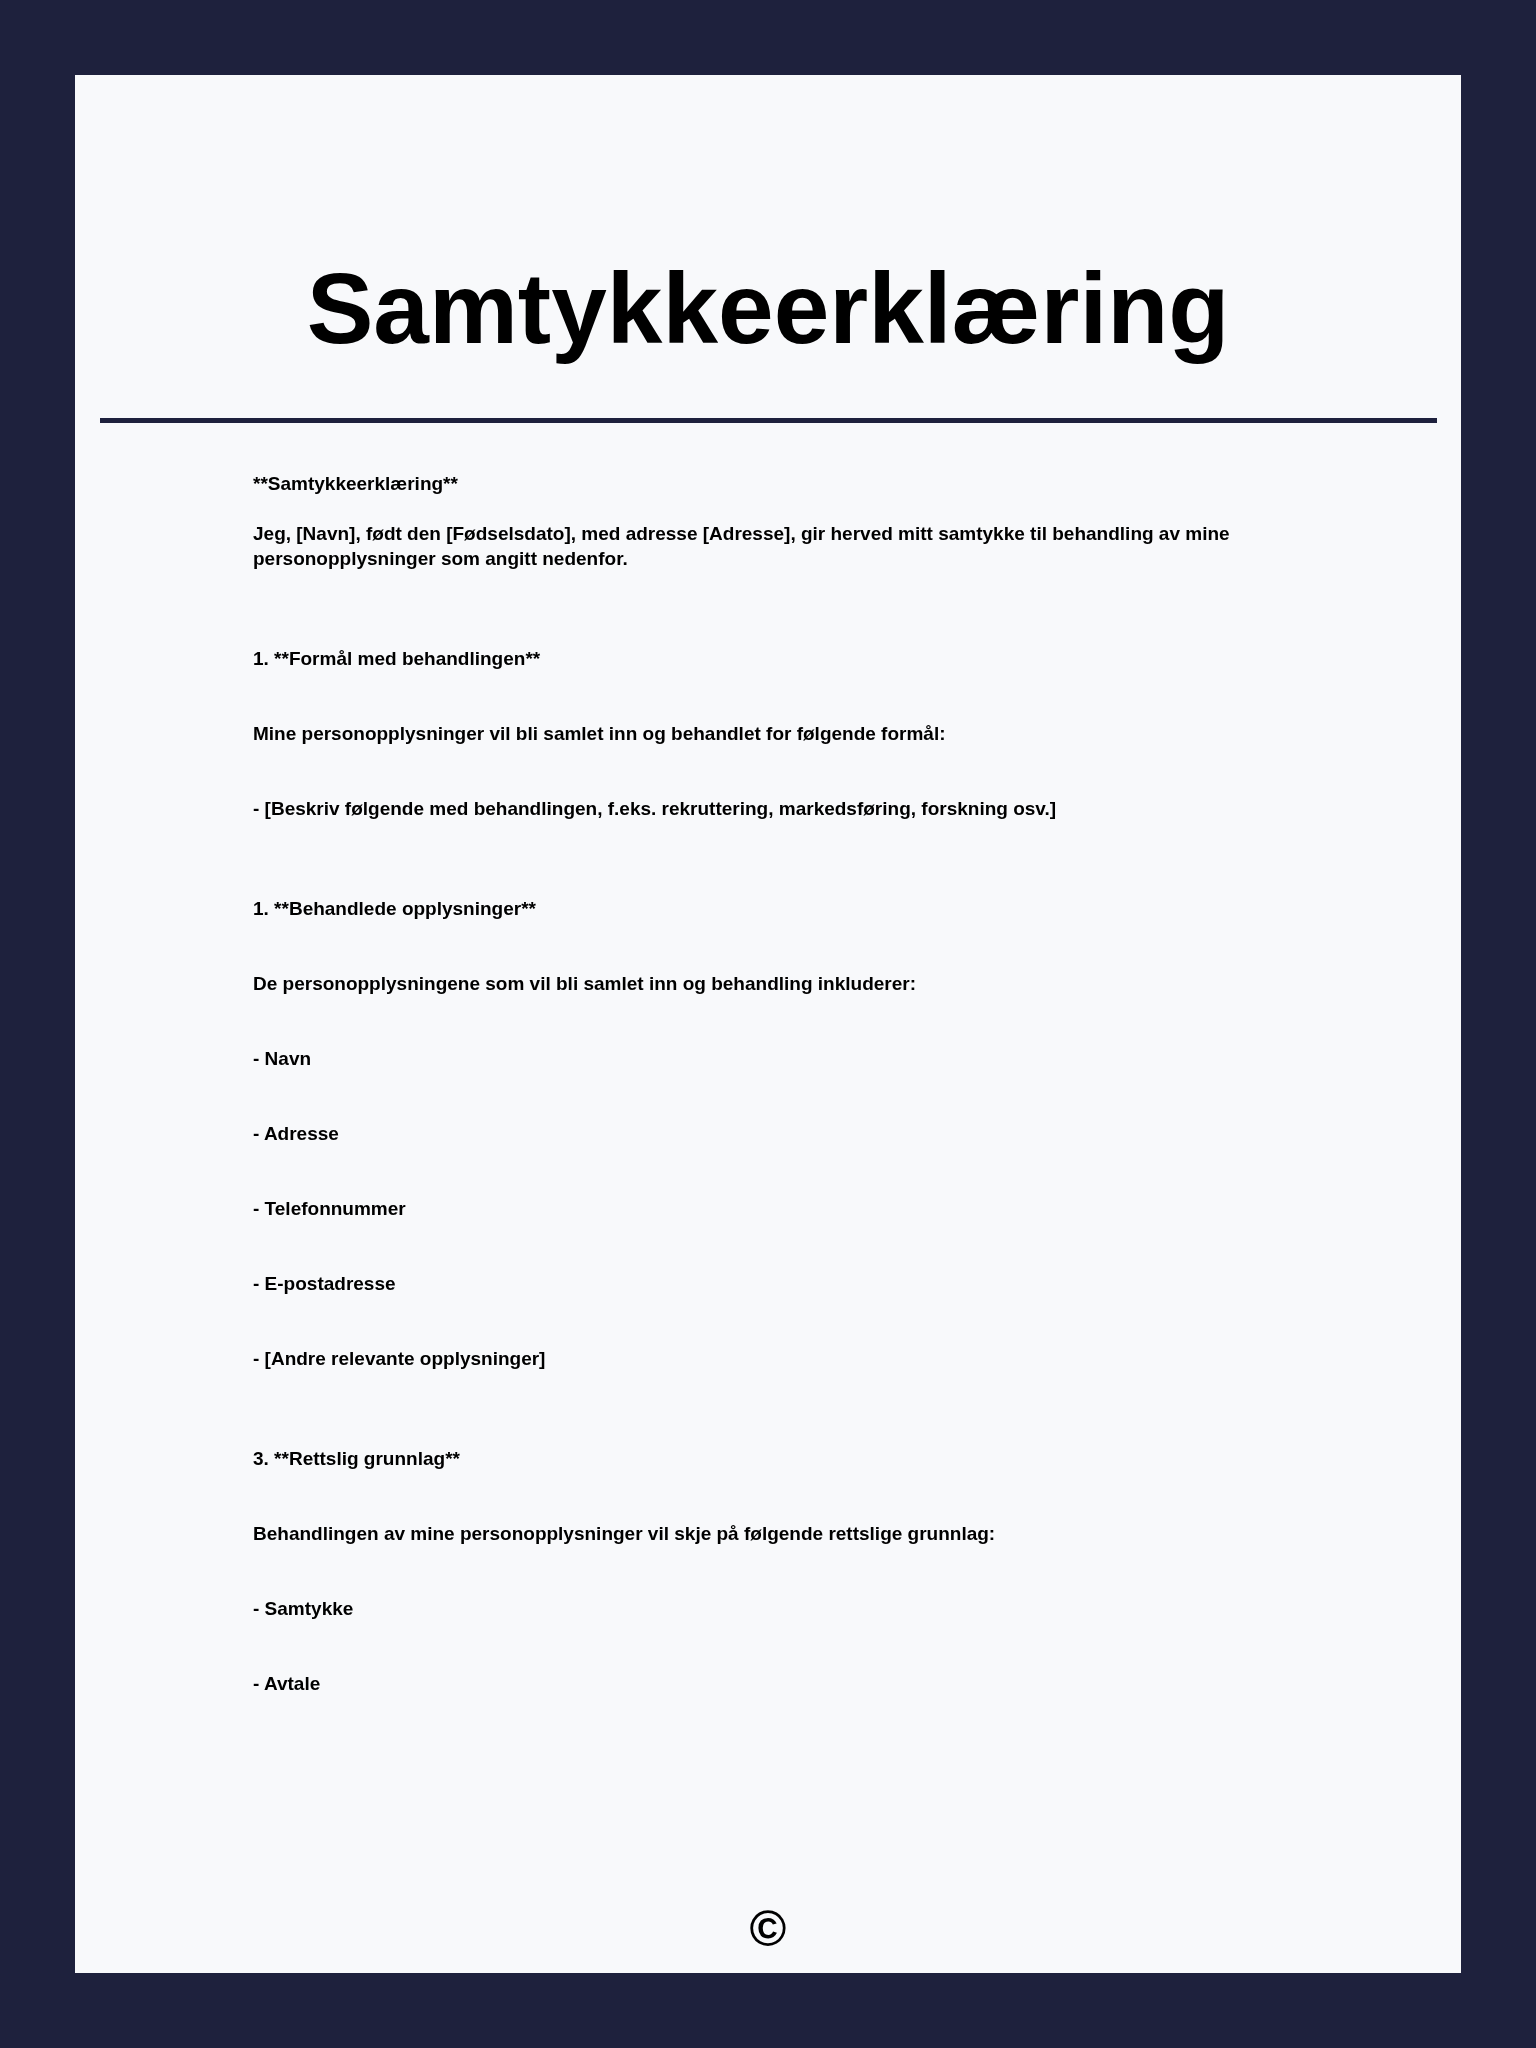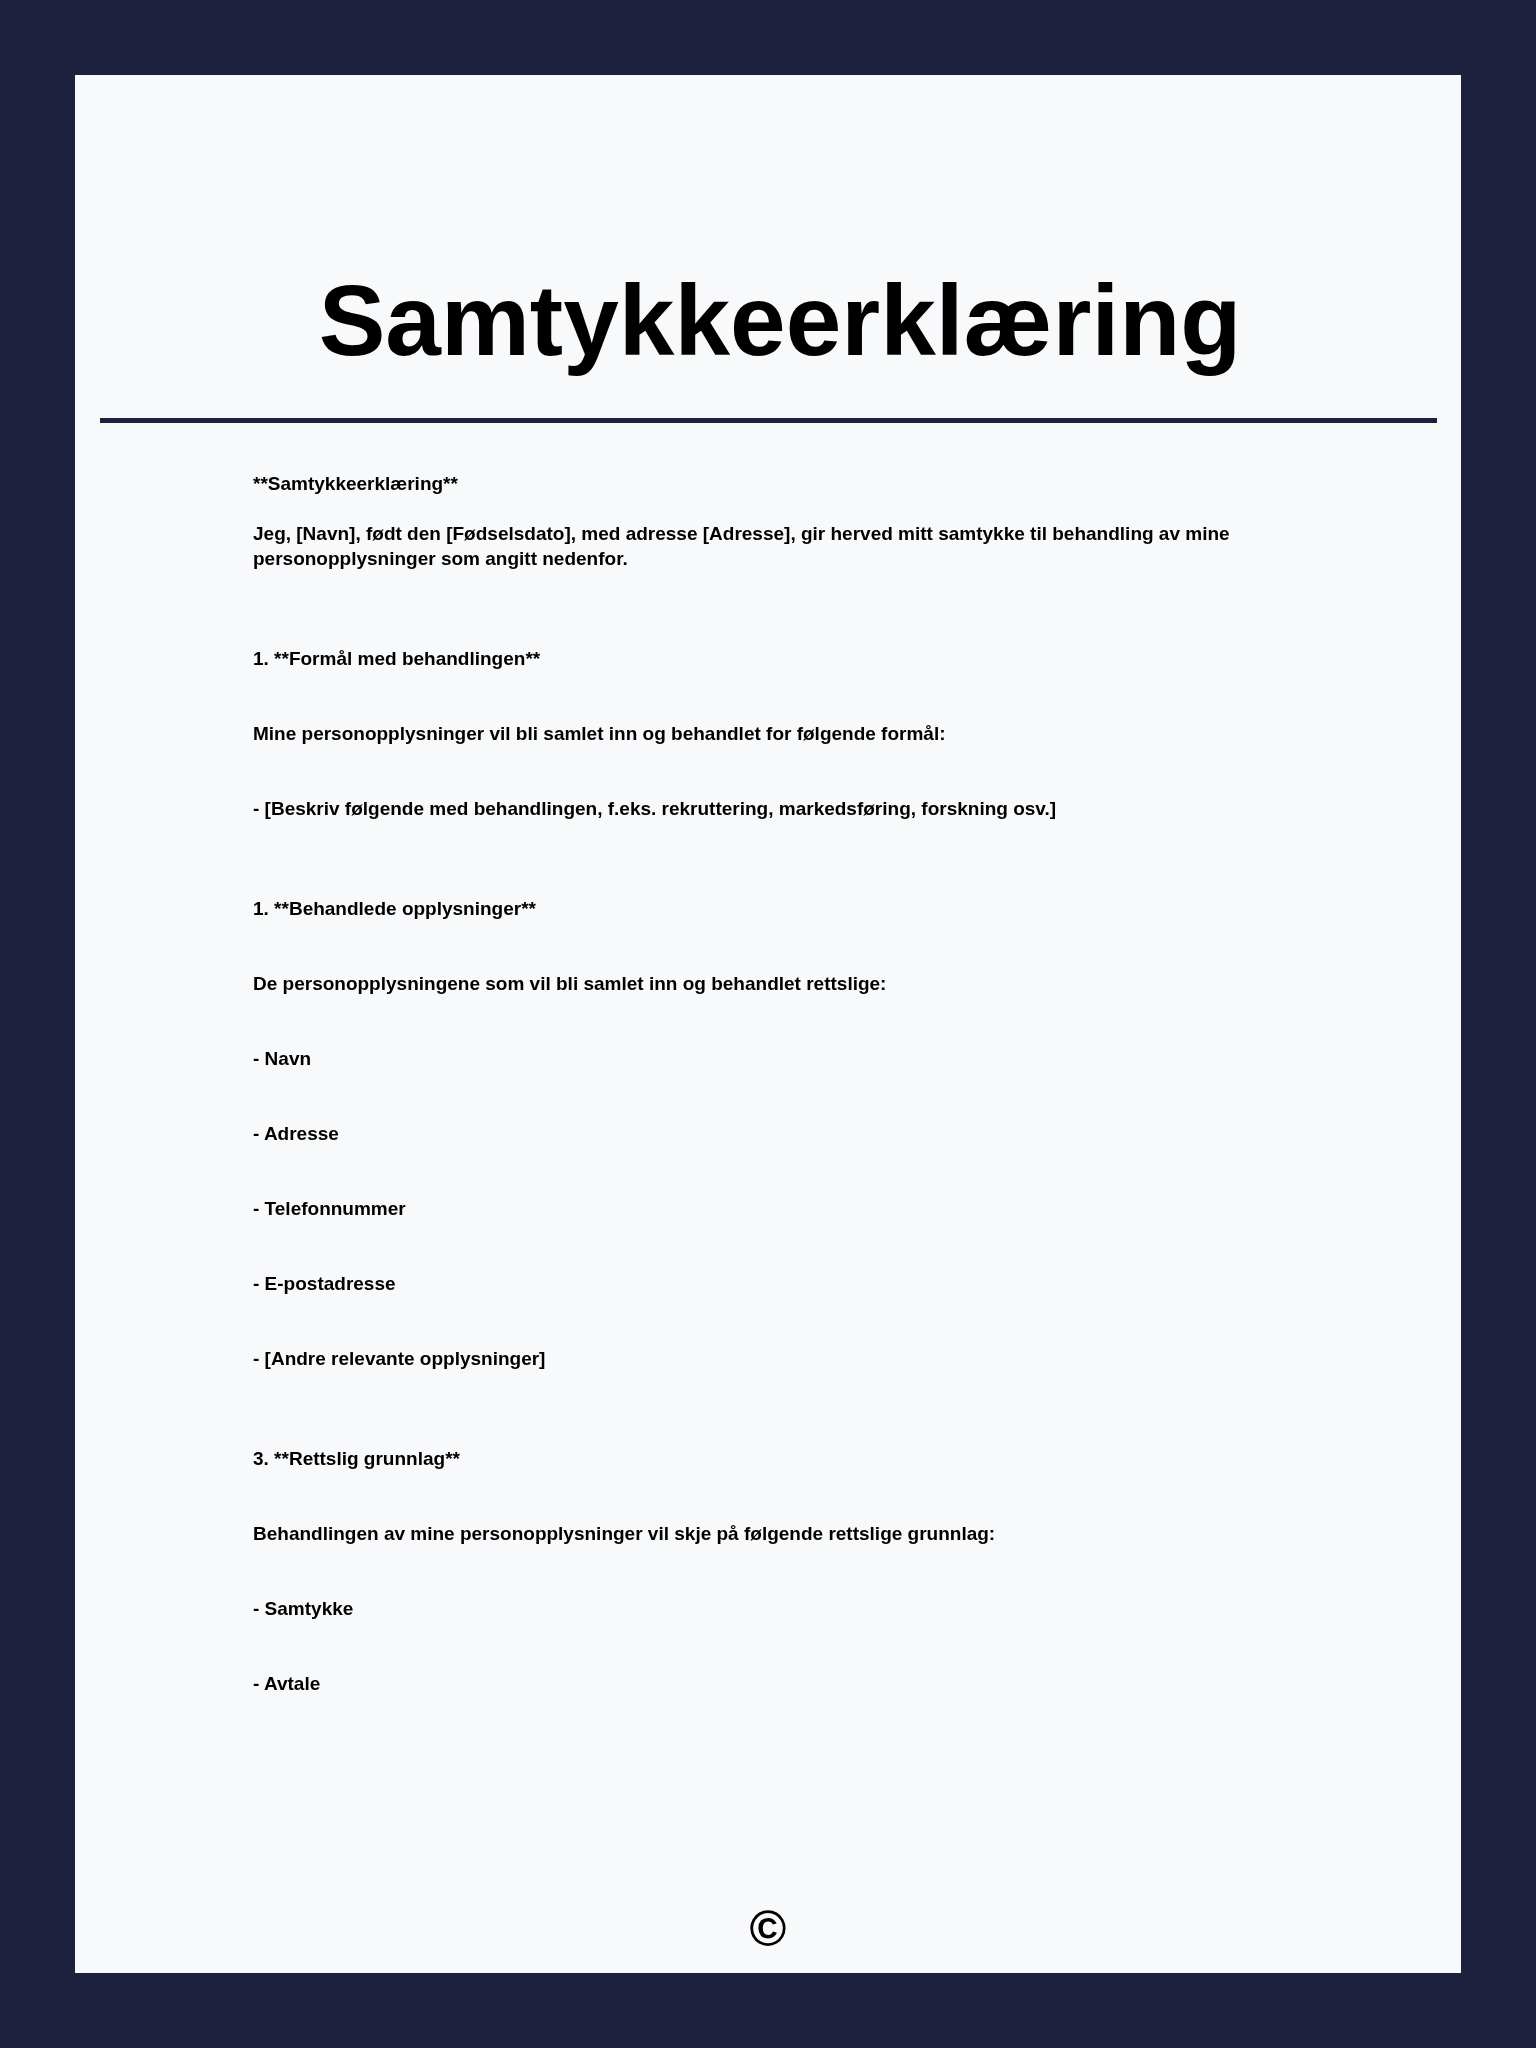--- a/index.html
+++ b/index.html
@@ -21,21 +21,21 @@
     top: 75px;
     width: 1386px;
     height: 1898px;
     background: #f8f9fb;
   }
   .doc-title {
     position: absolute;
     left: 0;
     top: 176px;
     width: 1386px;
-    margin: 12px;
+    margin: 0;
     text-align: center;
     font-family: "Liberation Sans", sans-serif;
     font-weight: bold;
     font-size: 100px;
     line-height: 115px;
     letter-spacing: 0;
     color: #000000;
   }
   .title-rule {
     position: absolute;
@@ -89,21 +89,21 @@
   <div class="doc-body">
 
     <p class="line">**Samtykkeerklæring**</p>
     <p class="line gap-1">Jeg, [Navn], født den [Fødselsdato], med adresse [Adresse], gir herved mitt samtykke til behandling av mine personopplysninger som angitt nedenfor.</p>
 
     <p class="line gap-3">1. **Formål med behandlingen**</p>
     <p class="line gap-2">Mine personopplysninger vil bli samlet inn og behandlet for følgende formål:</p>
     <p class="line gap-2">- [Beskriv følgende med behandlingen, f.eks. rekruttering, markedsføring, forskning osv.]</p>
 
     <p class="line gap-3">1. **Behandlede opplysninger**</p>
-    <p class="line gap-2">De personopplysningene som vil bli samlet inn og behandlet rettslige:</p>
+    <p class="line gap-2">De personopplysningene som vil bli samlet inn og behandling inkluderer:</p>
     <p class="line gap-2">- Navn</p>
     <p class="line gap-2">- Adresse</p>
     <p class="line gap-2">- Telefonnummer</p>
     <p class="line gap-2">- E-postadresse</p>
     <p class="line gap-2">- [Andre relevante opplysninger]</p>
 
     <p class="line gap-3">3. **Rettslig grunnlag**</p>
     <p class="line gap-2">Behandlingen av mine personopplysninger vil skje på følgende rettslige grunnlag:</p>
     <p class="line gap-2">- Samtykke</p>
     <p class="line gap-2">- Avtale</p>

